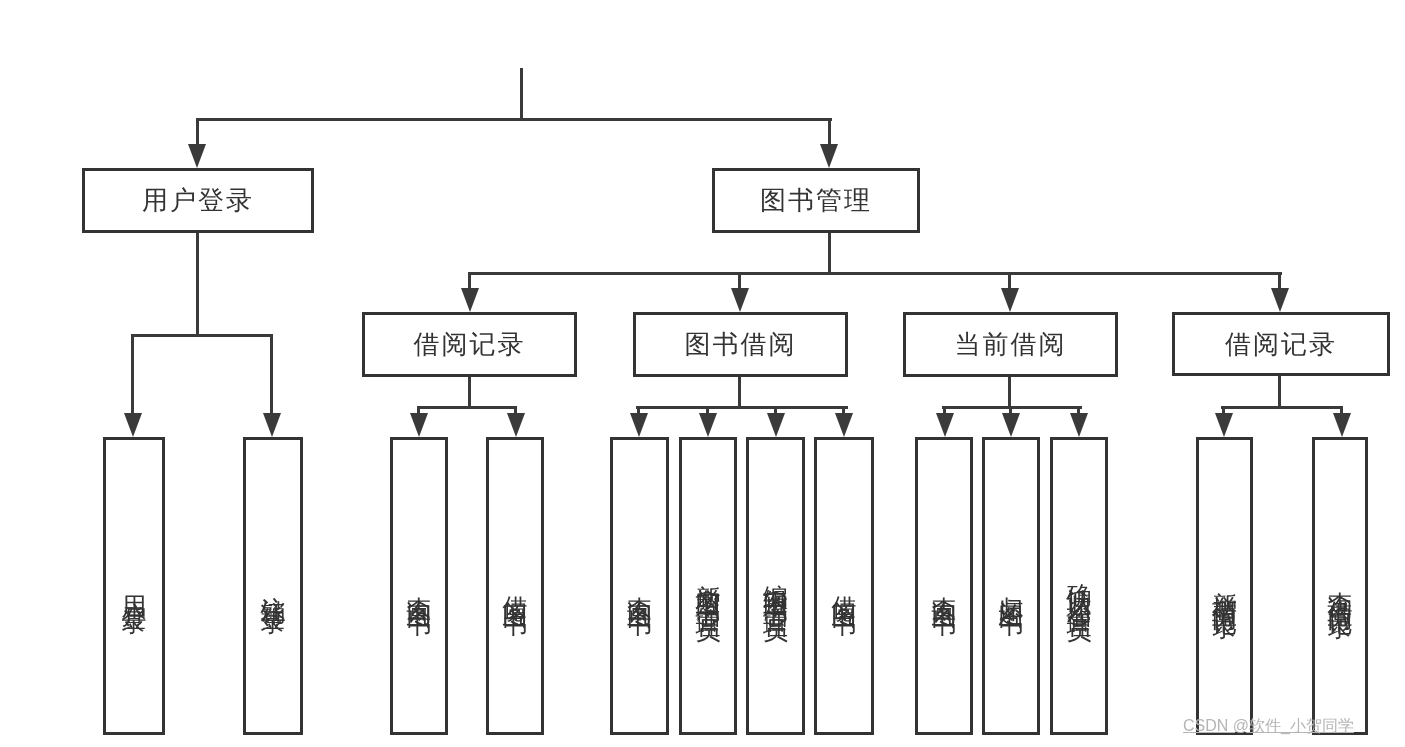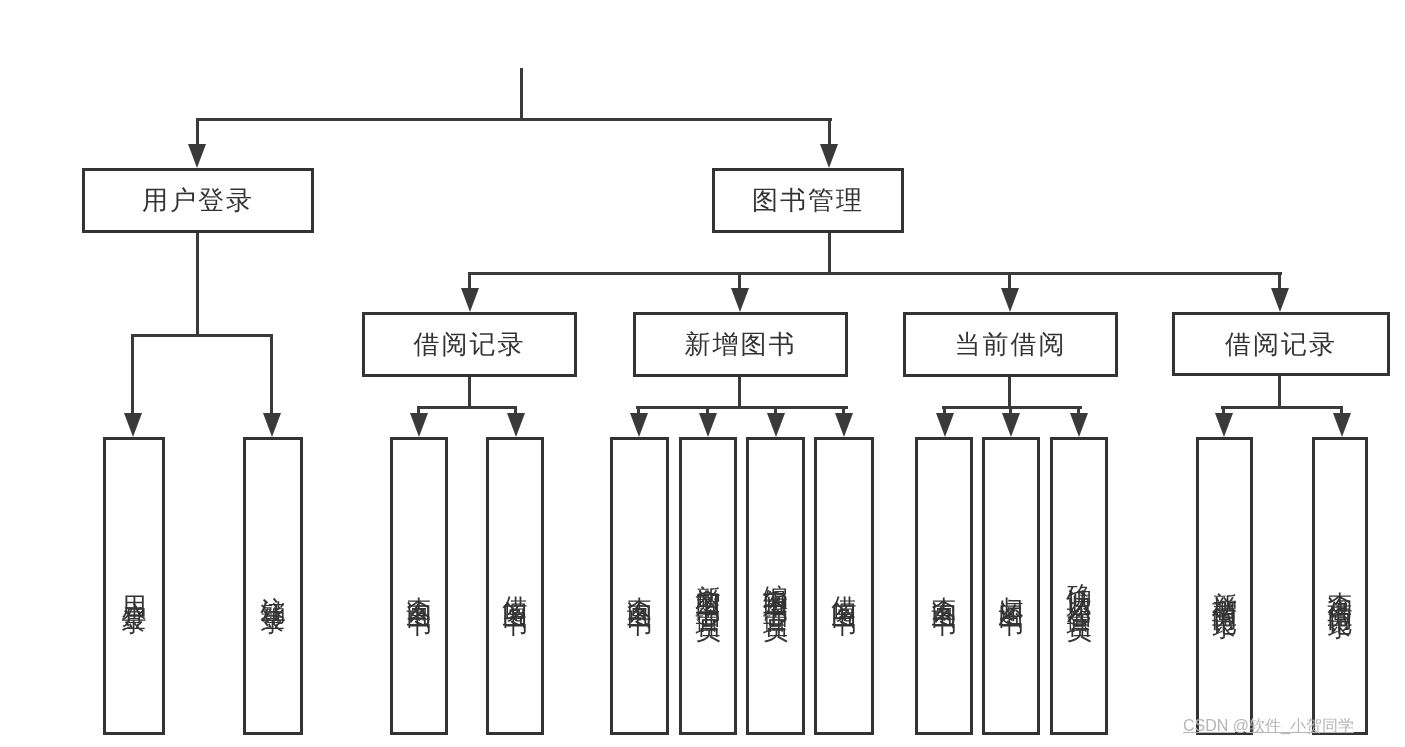--- a/index.html
+++ b/index.html
@@ -69,21 +69,21 @@
   <div class="cl" style="left:520px;top:68px;width:3px;height:52px;"></div>
   <div class="cl" style="left:196px;top:118px;width:636px;height:3px;"></div>
   <div class="cl" style="left:196px;top:118px;width:3px;height:34px;"></div>
   <div class="ah" style="left:188px;top:144px;"></div>
   <div class="cl" style="left:828px;top:118px;width:3px;height:34px;"></div>
   <div class="ah" style="left:820px;top:144px;"></div>
 
   <div class="box hbox" style="left:82px;top:168px;width:232px;height:65px;">
     <span class="lbl">用户登录</span>
   </div>
-  <div class="box hbox" style="left:712px;top:168px;width:192px;height:65px;">
+  <div class="box hbox" style="left:712px;top:168px;width:208px;height:65px;">
     <span class="lbl">图书管理</span>
   </div>
 
   <div class="cl" style="left:196px;top:233px;width:3px;height:104px;"></div>
   <div class="cl" style="left:131px;top:334px;width:142px;height:3px;"></div>
   <div class="cl" style="left:131px;top:334px;width:3px;height:86px;"></div>
   <div class="ah" style="left:124px;top:413px;"></div>
   <div class="cl" style="left:270px;top:334px;width:3px;height:86px;"></div>
   <div class="ah" style="left:263px;top:413px;"></div>
 
@@ -95,21 +95,21 @@
   <div class="ah" style="left:731px;top:288px;"></div>
   <div class="cl" style="left:1008px;top:272px;width:3px;height:20px;"></div>
   <div class="ah" style="left:1001px;top:288px;"></div>
   <div class="cl" style="left:1278px;top:272px;width:3px;height:20px;"></div>
   <div class="ah" style="left:1271px;top:288px;"></div>
 
   <div class="box hbox" style="left:362px;top:312px;width:215px;height:65px;">
     <span class="lbl">借阅记录</span>
   </div>
   <div class="box hbox" style="left:633px;top:312px;width:215px;height:65px;">
-    <span class="lbl">新增图书</span>
+    <span class="lbl">图书借阅</span>
   </div>
   <div class="box hbox" style="left:903px;top:312px;width:215px;height:65px;">
     <span class="lbl">当前借阅</span>
   </div>
   <div class="box hbox" style="left:1172px;top:312px;width:218px;height:64px;">
     <span class="lbl">借阅记录</span>
   </div>
 
   <div class="cl" style="left:468px;top:377px;width:3px;height:32px;"></div>
   <div class="cl" style="left:417px;top:406px;width:100px;height:3px;"></div>

